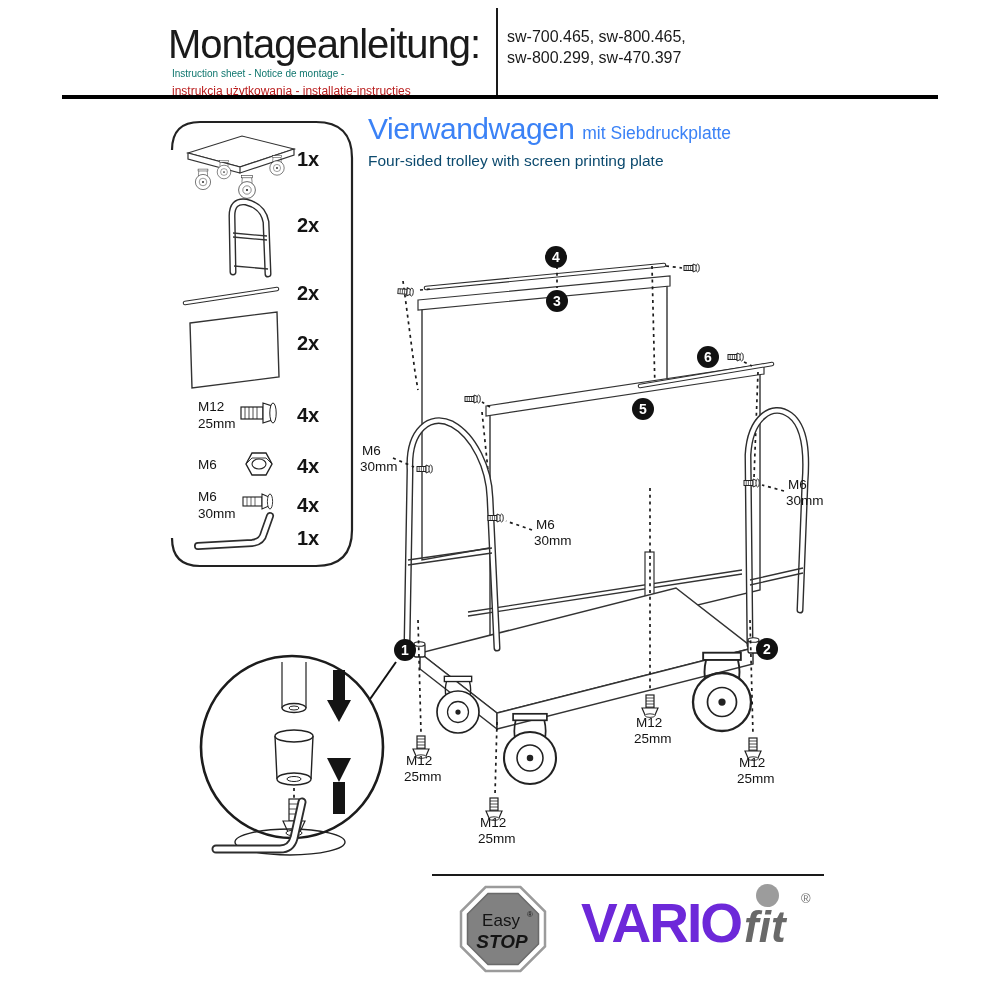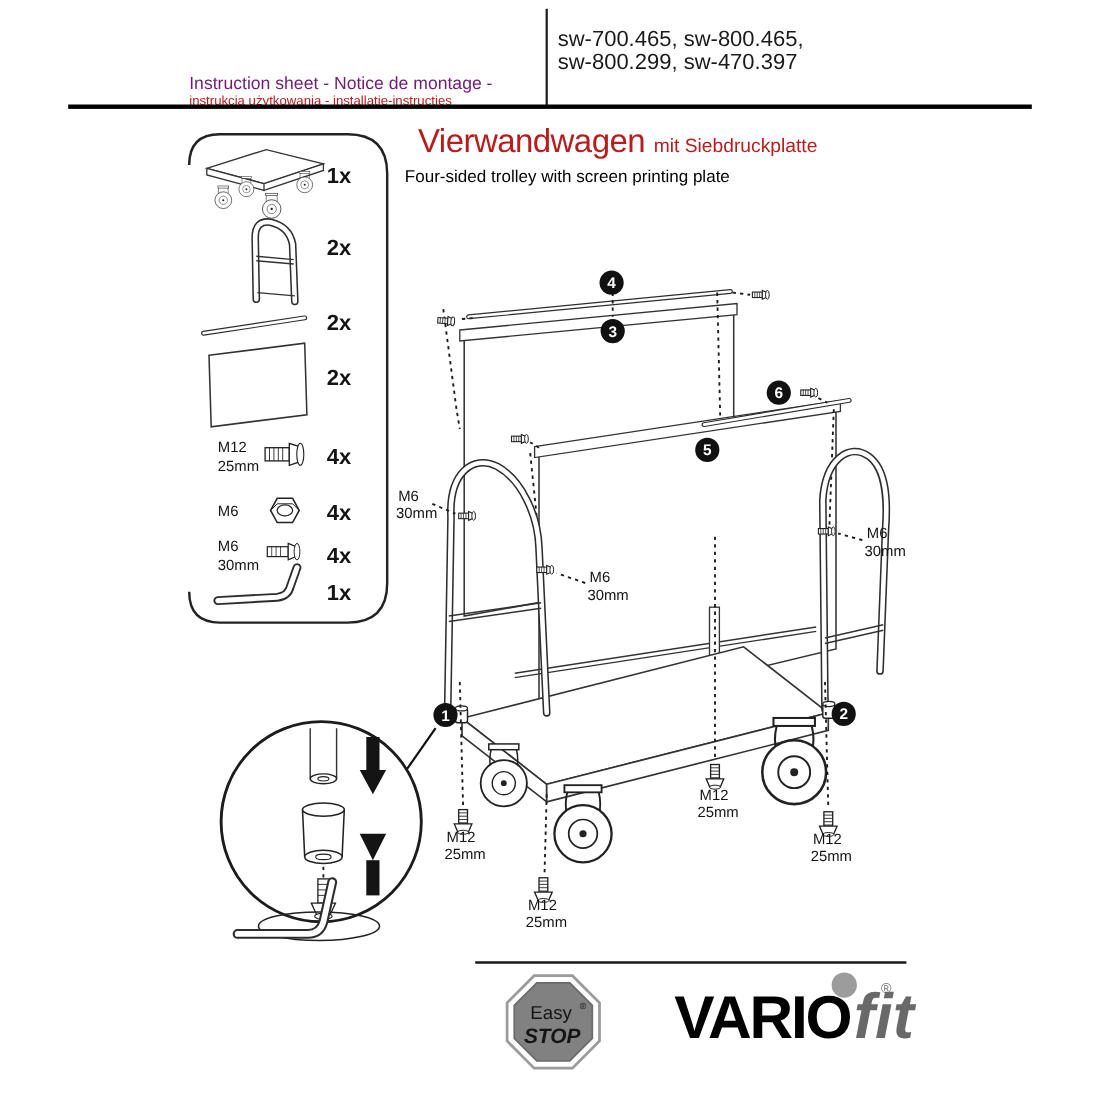--- a/index.html
+++ b/index.html
@@ -1,57 +1,58 @@
 <!DOCTYPE html>
 <html><head>
 <meta charset="utf-8">
 <style>
   html,body{margin:0;padding:0;background:#e8e8e8;}
   .page{position:relative;width:1000px;height:1000px;background:#fff;overflow:hidden;
         font-family:"Liberation Sans",sans-serif;color:#111;}
   .abs{position:absolute;}
   
   .h-title{left:168px;top:22px;font-size:40px;letter-spacing:-1px;color:#1a1a1a;}
-  .h-sub1{left:172px;top:68px;font-size:16px;color:#701a75;}
+  .h-sub1{left:172px;top:68px;font-size:10px;color:#0f766e;}
   .h-sub2{left:172px;top:84px;font-size:12px;color:#b91c1c;}
   .h-divider{left:496px;top:8px;width:2px;height:88px;background:#1a1a1a;}
-  .h-codes{left:507px;top:26px;font-size:20px;line-height:21px;color:#1a1a1a;}
+  .h-codes{left:507px;top:26px;font-size:16px;line-height:21px;color:#1a1a1a;}
   .h-rule{left:62px;top:95px;width:876px;height:4px;background:#000;}
   
   .p-block{left:368px;top:112px;width:420px;}
-  .p-line1{font-size:30px;letter-spacing:-0.5px;color:#b91c1c;margin-left:12px;}
+  .p-line1{font-size:30px;letter-spacing:-0.5px;color:#3b82f6;}
   .p-line1 .suffix{font-size:17.5px;letter-spacing:0;}
-  .p-trans{font-size:15.5px;line-height:22px;margin-top:4px;color:#000000;}
+  .p-trans{font-size:15.5px;line-height:22px;margin-top:4px;color:#0c4a6e;}
   
   svg{position:absolute;left:0;top:0;}
   svg text{font-family:"Liberation Sans",sans-serif;fill:#141414;}
   .lbl{font-size:13.5px;}
   .qty{font-size:20px;font-weight:bold;}
   .callout-num{font-size:14px;font-weight:bold;fill:#fff;}
   .wall{fill:#fff;stroke:#333;stroke-width:1.4;}
   .bar{fill:#fff;stroke:#333;stroke-width:1.2;}
   .tube{fill:none;stroke:#2d2d2d;stroke-width:7;stroke-linecap:round;}
   .tube-in{fill:none;stroke:#fff;stroke-width:4.2;stroke-linecap:round;}
   .rod{fill:none;stroke:#2d2d2d;stroke-width:4.5;stroke-linecap:round;}
   .rod-in{fill:none;stroke:#fff;stroke-width:2.4;stroke-linecap:round;}
   .thin{fill:none;stroke:#333;stroke-width:1.3;}
   .dash{fill:none;stroke:#1c1c1c;stroke-width:1.7;stroke-dasharray:3 3.8;}
   .deckface{fill:#fff;stroke:#333;stroke-width:1.5;}
   
   .brand{left:581px;top:891px;white-space:nowrap;}
-  .brand .v{font-size:55px;font-weight:bold;letter-spacing:-2px;color:#000000;margin-left:32px;}
-  .brand .f{font-size:58px;font-weight:bold;font-style:italic;color:#696969;margin-left:3px;}
+  .brand .v{font-size:55px;font-weight:bold;letter-spacing:-2px;color:#6d28d9;}
+  .brand .f{font-size:44px;font-weight:bold;font-style:italic;color:#696969;margin-left:3px;}
   .brand-dot{left:756px;top:884px;width:23px;height:23px;border-radius:50%;background:#9c9c9c;}
   .brand-reg{left:801px;top:891px;font-size:13px;color:#6f6f6f;}
 </style>
 </head>
 <body>
 
 <div class="page">
 
+  <div class="abs h-title">Montageanleitung:</div>
   <div class="abs h-sub1">Instruction sheet - Notice de montage -</div>
   <div class="abs h-sub2">instrukcja użytkowania - installatie-instructies</div>
   <div class="abs h-divider"></div>
   <div class="abs h-codes">
     <div>sw-700.465, sw-800.465,</div>
     <div>sw-800.299, sw-470.397</div>
   </div>
   <div class="abs h-rule"></div>
 
   <div class="abs p-block">

